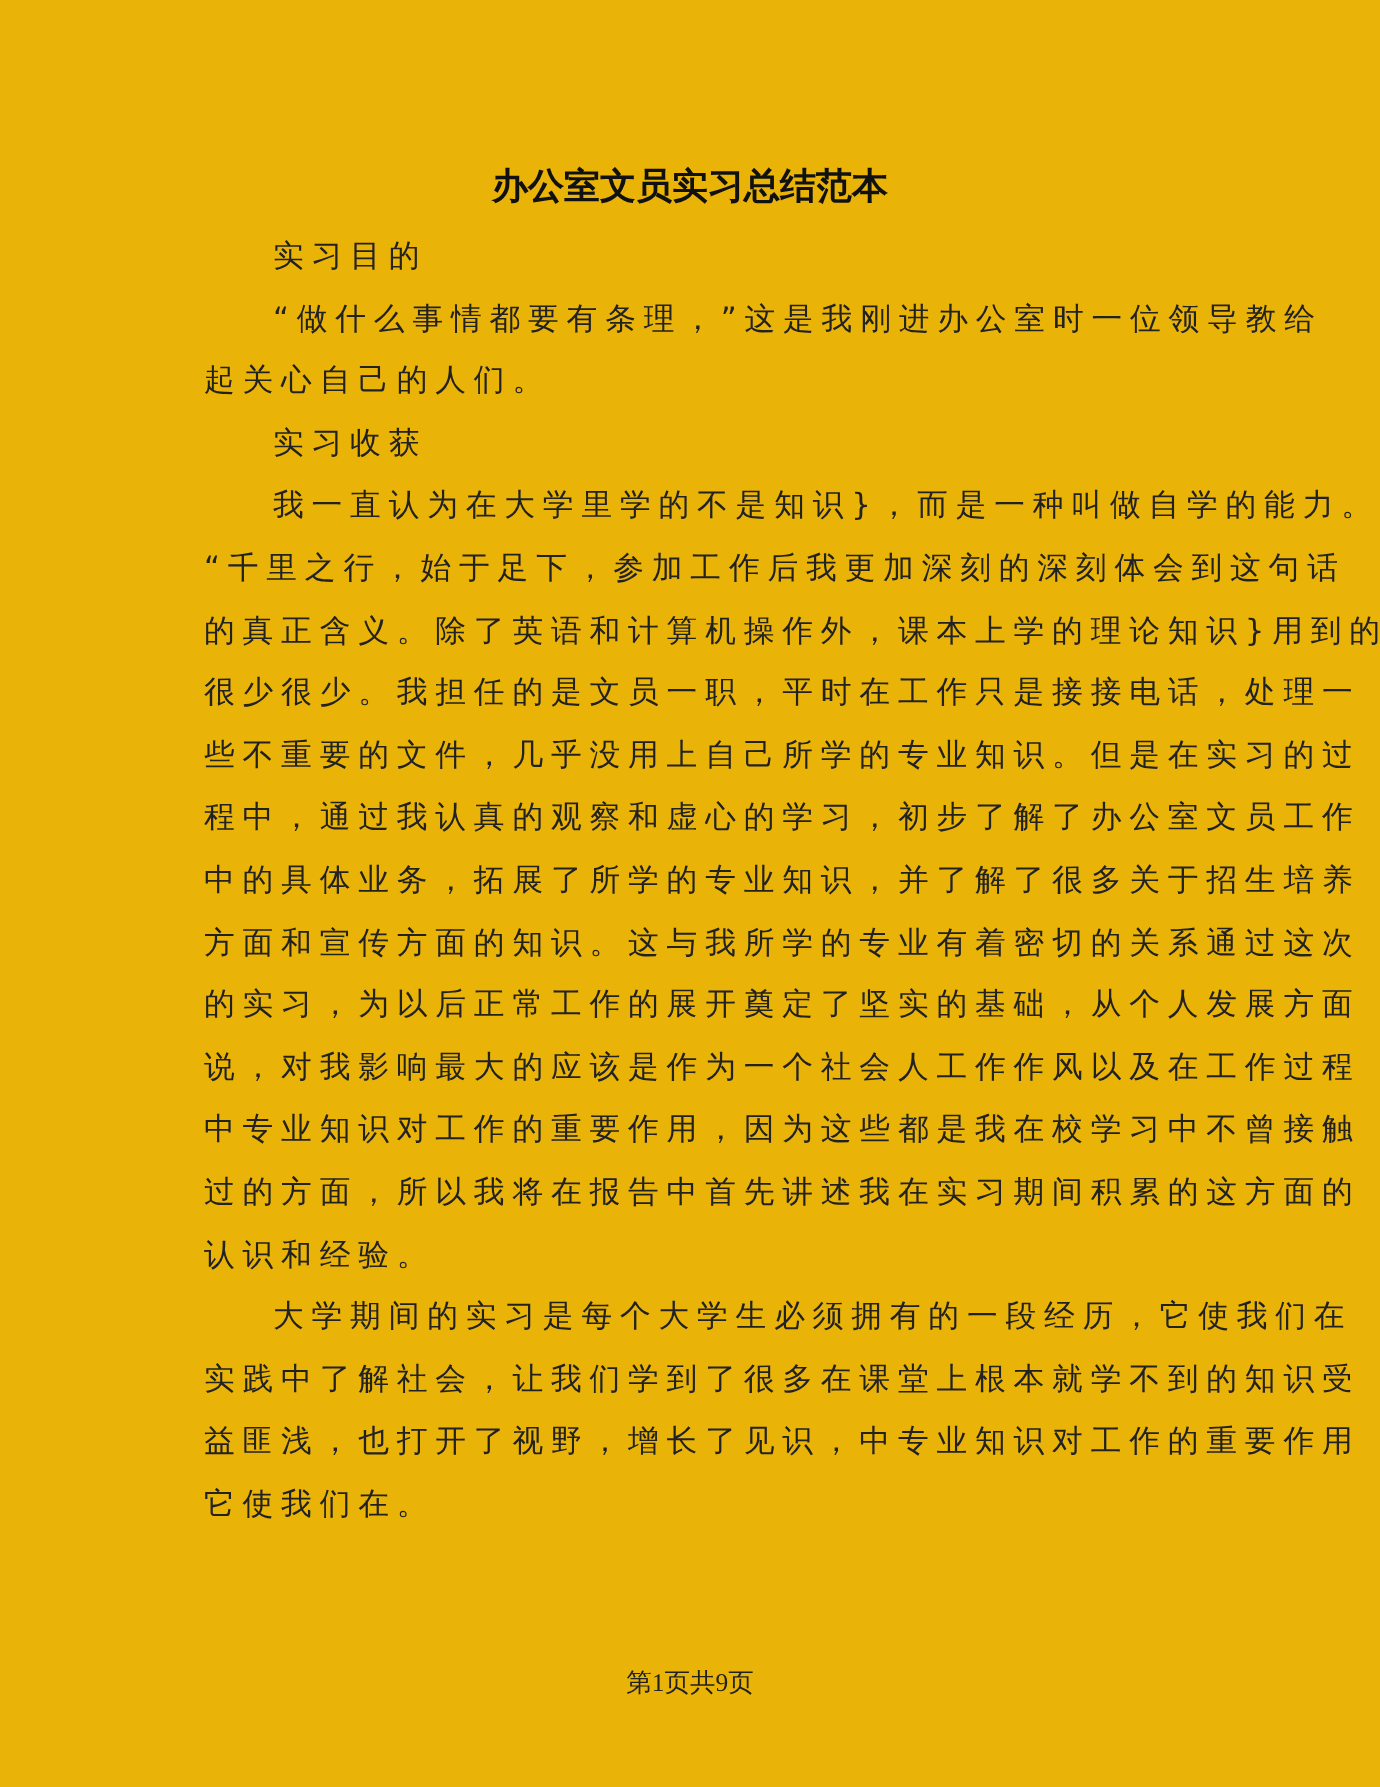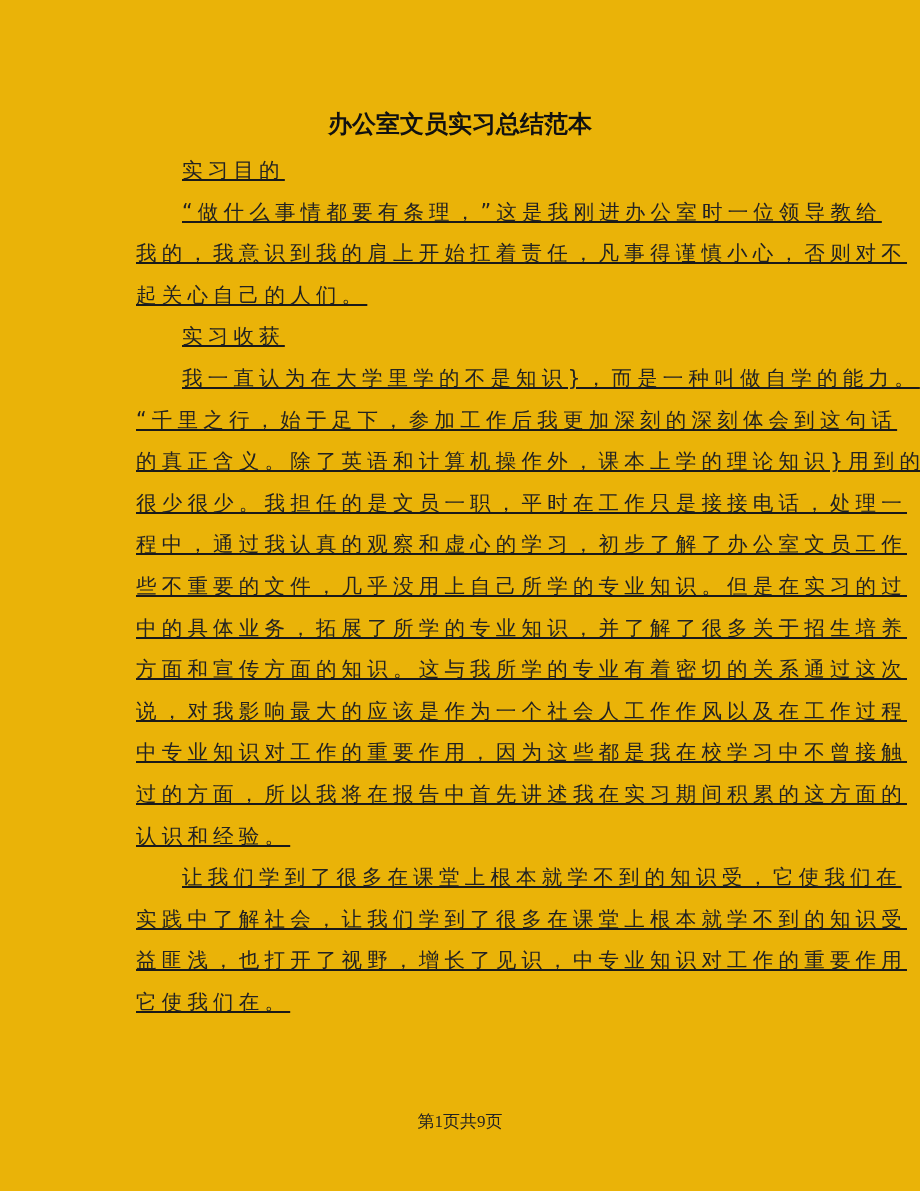--- a/index.html
+++ b/index.html
@@ -2,51 +2,51 @@
 <html><head>
   <meta charset="utf-8">
   <style>
     html, body { margin: 0; padding: 0; background: #ffffff; }
     body { width: 920px; height: 1191px; position: relative; overflow: hidden;
            font-family: "DejaVu Sans", "Liberation Sans", sans-serif; color: #1a1a1a; }
     .page { position: absolute; left: 0; top: 0; width: 920px; height: 1191px; background: #eab308; }
     .title { position: absolute; left: 0; width: 920px; top: 108px; text-align: center;
              font-size: 24px; font-weight: bold; letter-spacing: 0px; color: #111;
              font-family: "DejaVu Sans", sans-serif; }
-    .body { position: absolute; left: 136px; top: 150px; width: 640px; text-decoration: underline; }
+    .body { position: absolute; left: 136px; top: 150px; width: 640px; }
     .line { height: 41.6px; line-height: 41.6px; font-size: 20.5px; white-space: nowrap;
             letter-spacing: 5.2px; color: #222; }
     .line.indent { padding-left: 46px; }
     .footer { position: absolute; left: 0; width: 920px; top: 1110px; text-align: center;
               font-size: 17px; font-family: "Liberation Serif", "DejaVu Serif", serif; color: #222; }
   </style>
 </head>
 <body>
 
 <div class="page">
   <div class="title">办公室文员实习总结范本</div>
 
   <div class="body">
     <div class="line indent">实习目的</div>
     <div class="line indent">“做什么事情都要有条理，”这是我刚进办公室时一位领导教给</div>
-    <div class="line">我的，我意识到我的肩上开始扛着责任，凡事得谨慎小心，否则对不</div>
     <div class="line">起关心自己的人们。</div>
     <div class="line indent">实习收获</div>
     <div class="line indent">我一直认为在大学里学的不是知识}，而是一种叫做自学的能力。</div>
     <div class="line">“千里之行，始于足下，参加工作后我更加深刻的深刻体会到这句话</div>
     <div class="line">的真正含义。除了英语和计算机操作外，课本上学的理论知识}用到的</div>
     <div class="line">很少很少。我担任的是文员一职，平时在工作只是接接电话，处理一</div>
+    <div class="line">些不重要的文件，几乎没用上自己所学的专业知识。但是在实习的过</div>
     <div class="line">程中，通过我认真的观察和虚心的学习，初步了解了办公室文员工作</div>
-    <div class="line">些不重要的文件，几乎没用上自己所学的专业知识。但是在实习的过</div>
     <div class="line">中的具体业务，拓展了所学的专业知识，并了解了很多关于招生培养</div>
     <div class="line">方面和宣传方面的知识。这与我所学的专业有着密切的关系通过这次</div>
+    <div class="line">的实习，为以后正常工作的展开奠定了坚实的基础，从个人发展方面</div>
     <div class="line">说，对我影响最大的应该是作为一个社会人工作作风以及在工作过程</div>
     <div class="line">中专业知识对工作的重要作用，因为这些都是我在校学习中不曾接触</div>
     <div class="line">过的方面，所以我将在报告中首先讲述我在实习期间积累的这方面的</div>
     <div class="line">认识和经验。</div>
-    <div class="line indent">让我们学到了很多在课堂上根本就学不到的知识受，它使我们在</div>
+    <div class="line indent">大学期间的实习是每个大学生必须拥有的一段经历，它使我们在</div>
     <div class="line">实践中了解社会，让我们学到了很多在课堂上根本就学不到的知识受</div>
     <div class="line">益匪浅，也打开了视野，增长了见识，中专业知识对工作的重要作用</div>
     <div class="line">它使我们在。</div>
   </div>
 
   <div class="footer">第1页共9页</div>
 </div>
 
 </body></html>

